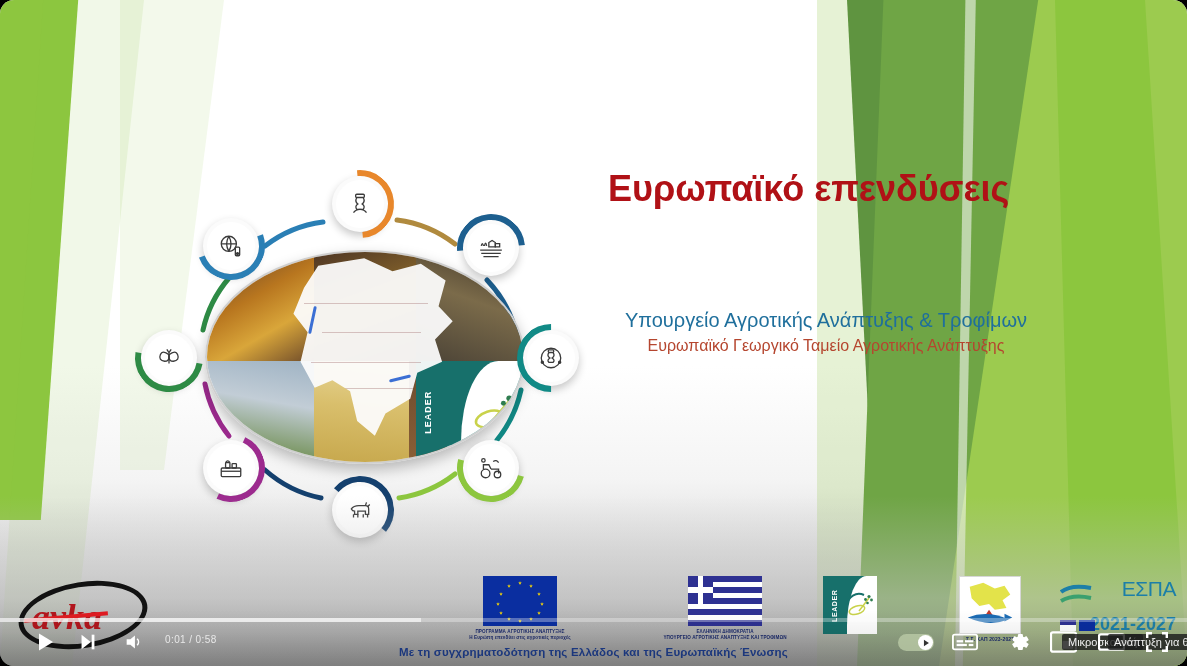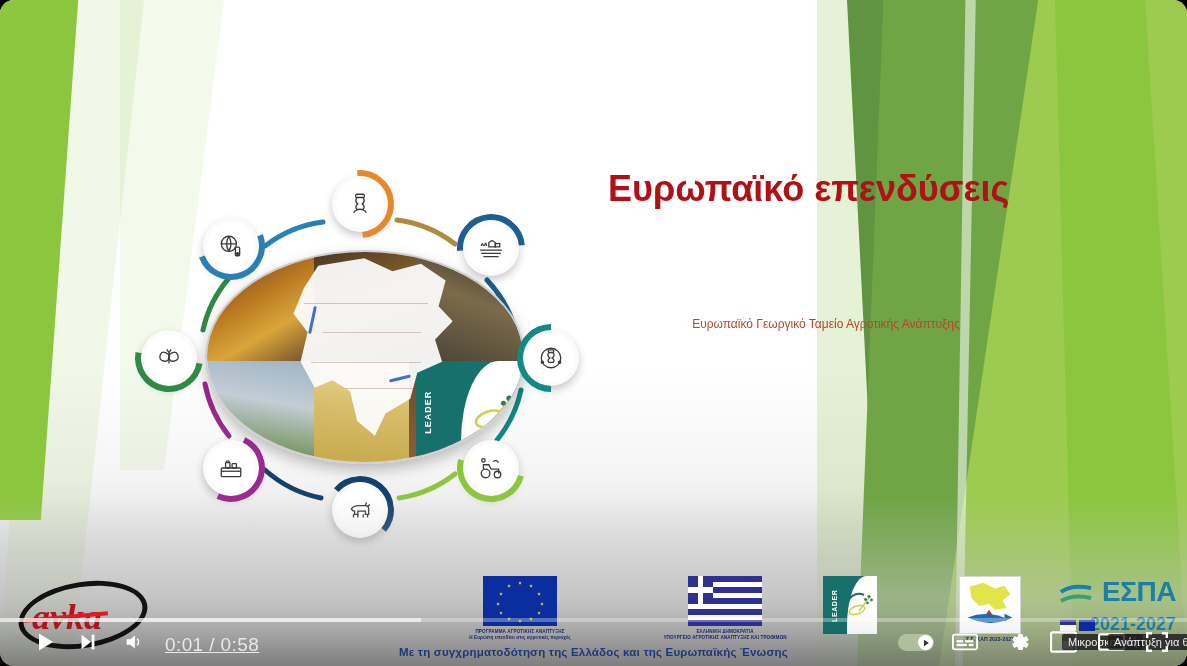--- a/index.html
+++ b/index.html
@@ -76,21 +76,21 @@
   .subtitle{
     position:absolute; left:608px; top:168px;
     font-size:36px; font-weight:bold; color:#b01116;
     white-space:nowrap;
   }
   .org-block{
     position:absolute; left:600px; top:308px; width:452px;
     text-align:center; line-height:1.28;
   }
   .org-blue{ font-size:20px; color:#1f6f9c; }
-  .org-red { font-size:12px; color:#b5462f; margin-top:9px; }
+  .org-red { font-size:16px; color:#b5462f; margin-top:2px; }
 
   
   .diagram{ position:absolute; left:125px; top:168px; width:470px; height:378px; }
 
   .oval{
     position:absolute; left:80px; top:82px; width:320px; height:214px;
     border-radius:50%; overflow:hidden;
     box-shadow:0 6px 14px rgba(0,0,0,0.25);
     border:2px solid #cfcfcf;
   }
@@ -178,21 +178,21 @@
                    border-top-left-radius:64% 86%;}
   .leader-logo .wd{position:absolute; left:5px; top:7px; bottom:6px; width:12px; color:#fff;
                    font-size:7px; font-weight:bold; letter-spacing:0.6px;
                    writing-mode:vertical-rl; transform:rotate(180deg);
                    display:flex; align-items:center; justify-content:center;}
 
   .kap-logo{width:62px; height:58px; background:#ffffff; border:1px solid #d7d7d7;
             position:relative; margin:0 auto; overflow:hidden;}
 
   .espa{width:116px; height:56px; position:relative; margin:0 auto;}
-  .espa-word{position:absolute; right:0; top:0; font-size:28px; font-weight:bold;
+  .espa-word{position:absolute; right:0; top:0; font-size:21px; font-weight:normal;
              color:#1c7fa8; letter-spacing:-0.5px; line-height:1;}
   .espa-years{position:absolute; right:0; bottom:1px; font-size:18px; font-weight:bold;
               color:#1c7fa8; letter-spacing:0px; line-height:1;}
   .espa-swoosh{position:absolute; left:0; top:4px; width:34px; height:26px;}
   .espa-mini{position:absolute; left:0; bottom:3px; display:flex; gap:3px;}
   .espa-mini i{display:block; width:16px; height:11px; background:#2e3192;}
 
   .cofund{
     position:absolute; left:0; bottom:8px; width:1187px; text-align:center;
     font-size:11.5px; font-weight:bold; color:#1f3f8f; letter-spacing:0.2px;
@@ -216,22 +216,22 @@
     position:absolute; left:0; top:8px; width:1187px; height:4px;
     background:rgba(255,255,255,0.32);
   }
   .progress .loaded{position:absolute; left:0; top:0; height:100%; width:35.5%;
                     background:rgba(255,255,255,0.62);}
   .progress .played{position:absolute; left:0; top:0; height:100%; width:1.7%;
                     background:#e2e2e2;}
   .btn{position:absolute; top:18px; height:28px; display:flex; align-items:center;
        justify-content:center; cursor:pointer;}
   .btn svg{fill:#fff;}
-  .timelbl{position:absolute; left:165px; top:24px; font-size:19px; color:#e8e8e8;
-           letter-spacing:0.4px; white-space:nowrap;text-decoration:underline;}
+  .timelbl{position:absolute; left:165px; top:24px; font-size:10px; color:#e8e8e8;
+           letter-spacing:0.4px; white-space:nowrap;}
   .tip{position:absolute; top:24px; background:rgba(28,28,28,0.82); color:#f0f0f0;
        font-size:11px; padding:2px 6px; border-radius:2px; white-space:nowrap;}
   .autoplay{position:absolute; left:898px; top:24px; width:36px; height:17px;
             border-radius:9px; background:rgba(190,205,170,0.75);}
   .autoplay .knob{position:absolute; right:1px; top:1px; width:15px; height:15px;
                   border-radius:50%; background:#fff; display:flex;
                   align-items:center; justify-content:center;}
 </style>
 </head>
 <body>
@@ -247,20 +247,21 @@
     <div class="g5"></div>
     <div class="g4"></div>
     <div class="g2"></div>
     <div class="g1"></div>
     <div class="g3"></div>
     <div class="g6"></div>
 
     <div class="subtitle">Ευρωπαϊκό επενδύσεις</div>
 
     <div class="org-block">
+      <div class="org-blue">Υπουργείο Αγροτικής Ανάπτυξης &amp; Τροφίμων</div>
       <div class="org-red">Ευρωπαϊκό Γεωργικό Ταμείο Αγροτικής Ανάπτυξης</div>
     </div>
 
     <div class="diagram">
 
       <svg width="470" height="378" style="position:absolute;left:0;top:0;">
         <g fill="none" stroke-width="5" stroke-linecap="round">
           <path d="M140,78 A120,120 0 0 1 198,54" stroke="#2a7fb5"></path>
           <path d="M272,52 A120,120 0 0 1 330,76" stroke="#b08a3e"></path>
           <path d="M362,112 A120,120 0 0 1 392,168" stroke="#1d5f8f"></path>

